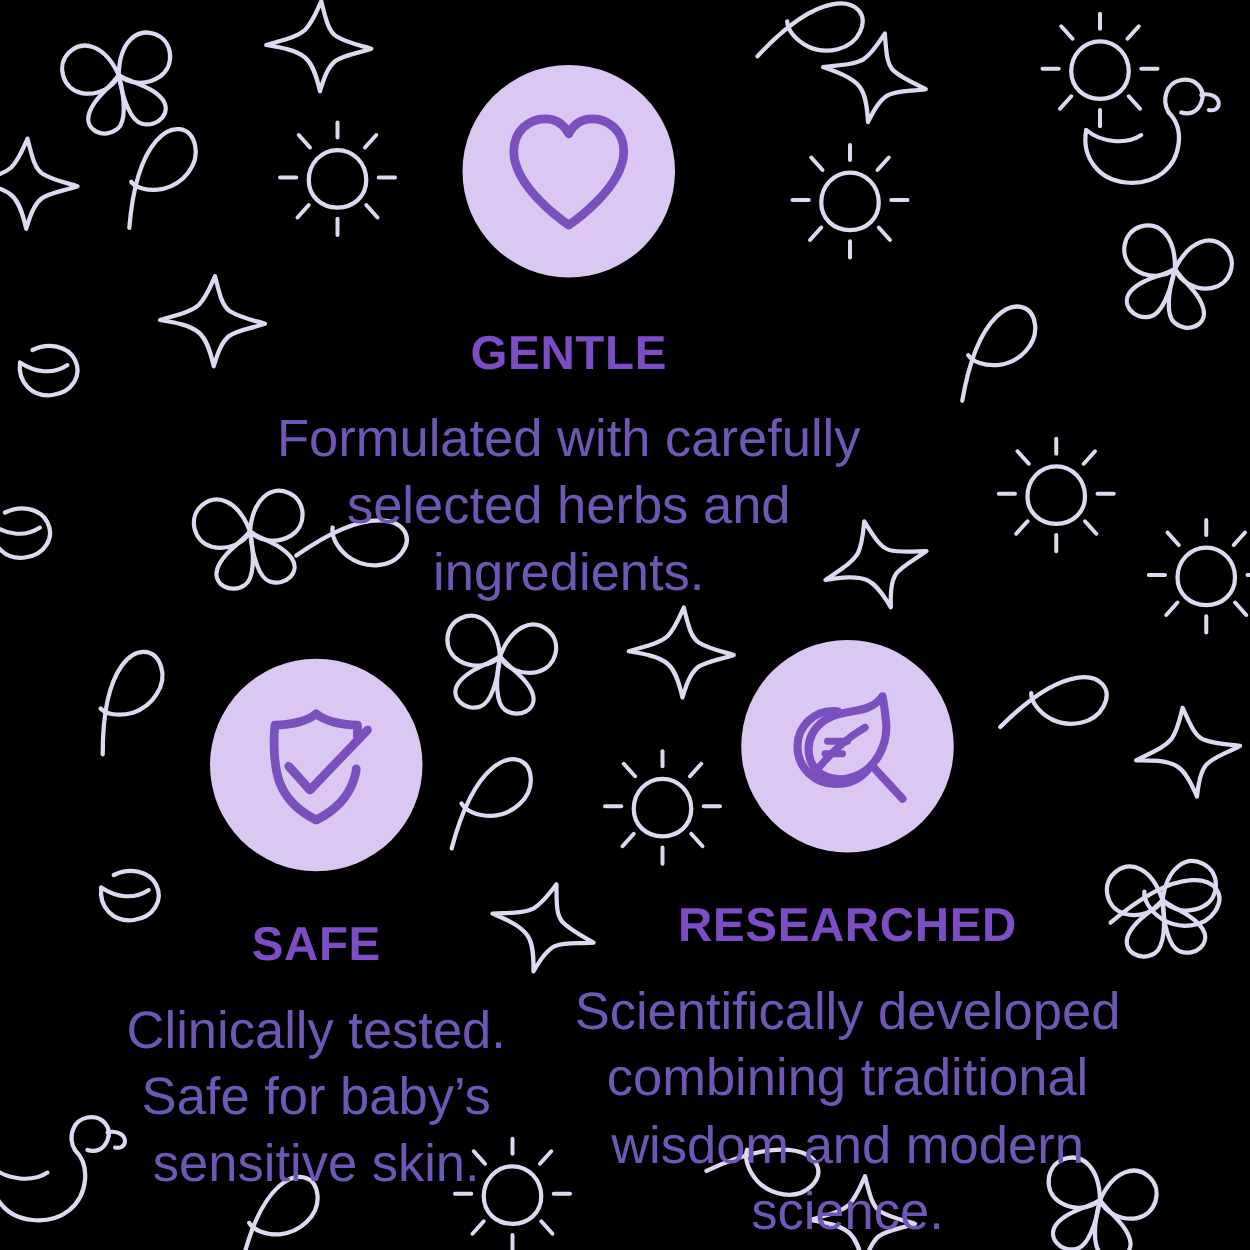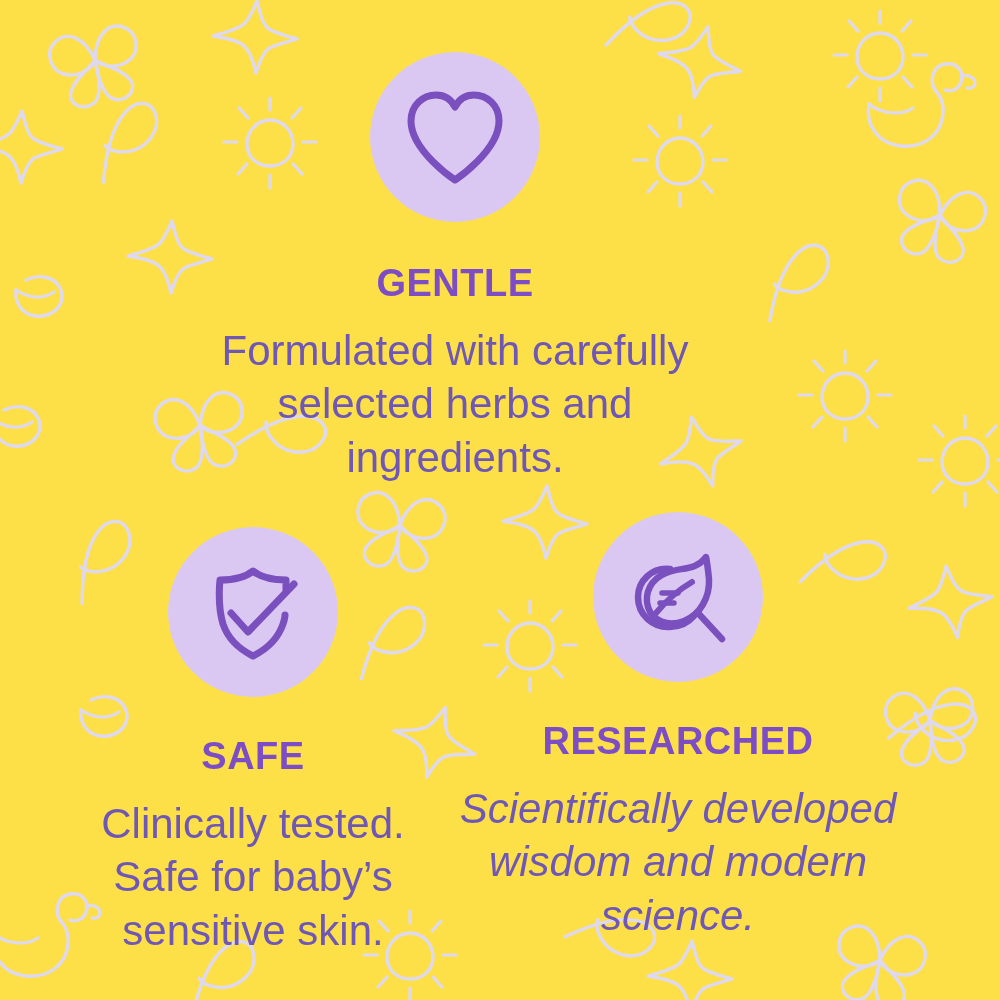--- a/index.html
+++ b/index.html
@@ -100,21 +100,21 @@
     width: 450px;
   }
   #feature-researched .feature-heading { margin-top: 40px; }
   #feature-researched .feature-body { margin-top: 22px; }
 
   .sr-line { display: block; }
 </style>
 </head>
 <body>
 
-<div id="infographic" style="background: #fde047;">
+<div id="infographic" style="background: #000000;">
 
   <svg id="doodle-layer" viewBox="0 0 1000 1000" xmlns="http://www.w3.org/2000/svg" aria-hidden="true">
     <defs>
 
       <g id="d-sun">
         <path d="M0,-22 C13,-22 23,-11 23,2 C23,15 13,24 0,24 C-13,24 -23,15 -23,2 C-23,-11 -13,-22 0,-22 Z" fill="none" stroke="#ded9f0" stroke-width="3.4" stroke-linecap="round"></path>
         <g stroke="#ded9f0" stroke-width="3.2" stroke-linecap="round">
           <line x1="0" y1="-32" x2="0" y2="-44"></line>
           <line x1="22" y1="-24" x2="31" y2="-34"></line>
           <line x1="33" y1="0" x2="46" y2="0"></line>
@@ -251,20 +251,21 @@
 
           <path d="M80 76 L104 102" fill="none" stroke="#7a4fbe" stroke-width="6.5" stroke-linecap="round"></path>
 
           <path d="M38 76 C48 64 62 52 74 45" fill="none" stroke="#7a4fbe" stroke-width="6" stroke-linecap="round"></path>
 
           <path d="M44 56 L60 56" fill="none" stroke="#7a4fbe" stroke-width="5.5" stroke-linecap="round"></path>
           <path d="M42 66 L56 66" fill="none" stroke="#7a4fbe" stroke-width="5.5" stroke-linecap="round"></path>
         </svg>
       </div>
       <h2 class="feature-heading" style="color: rgb(124, 77, 196);">RESEARCHED</h2>
-      <p class="feature-body" style="color: rgb(111, 87, 182); font-style: italic;">
+      <p class="feature-body" style="color: rgb(111, 87, 182);">
         <span class="sr-line">Scientifically developed</span>
+        <span class="sr-line">combining traditional</span>
         <span class="sr-line">wisdom and modern science.</span>
       </p>
     </div>
 
   </div>
 </div>
 
 </body></html>

